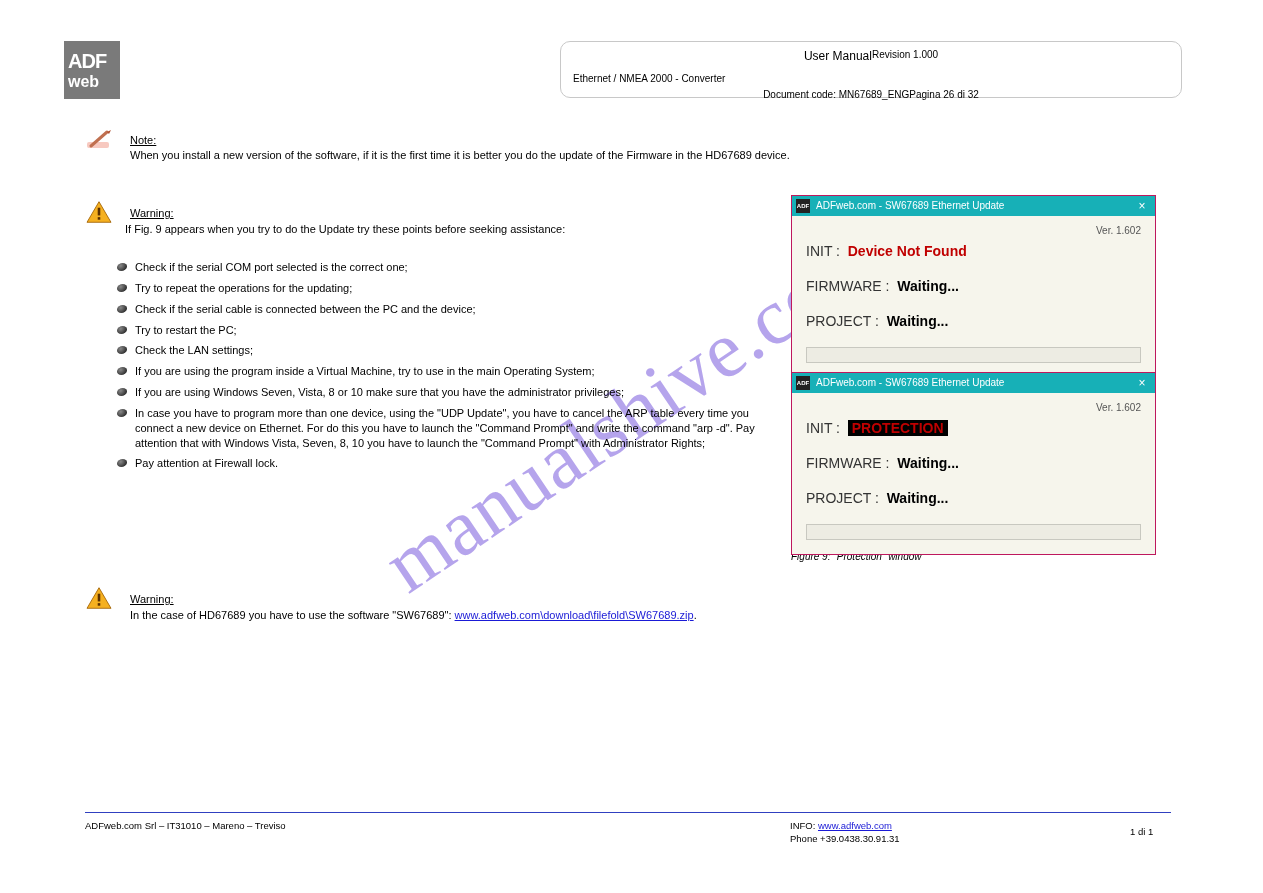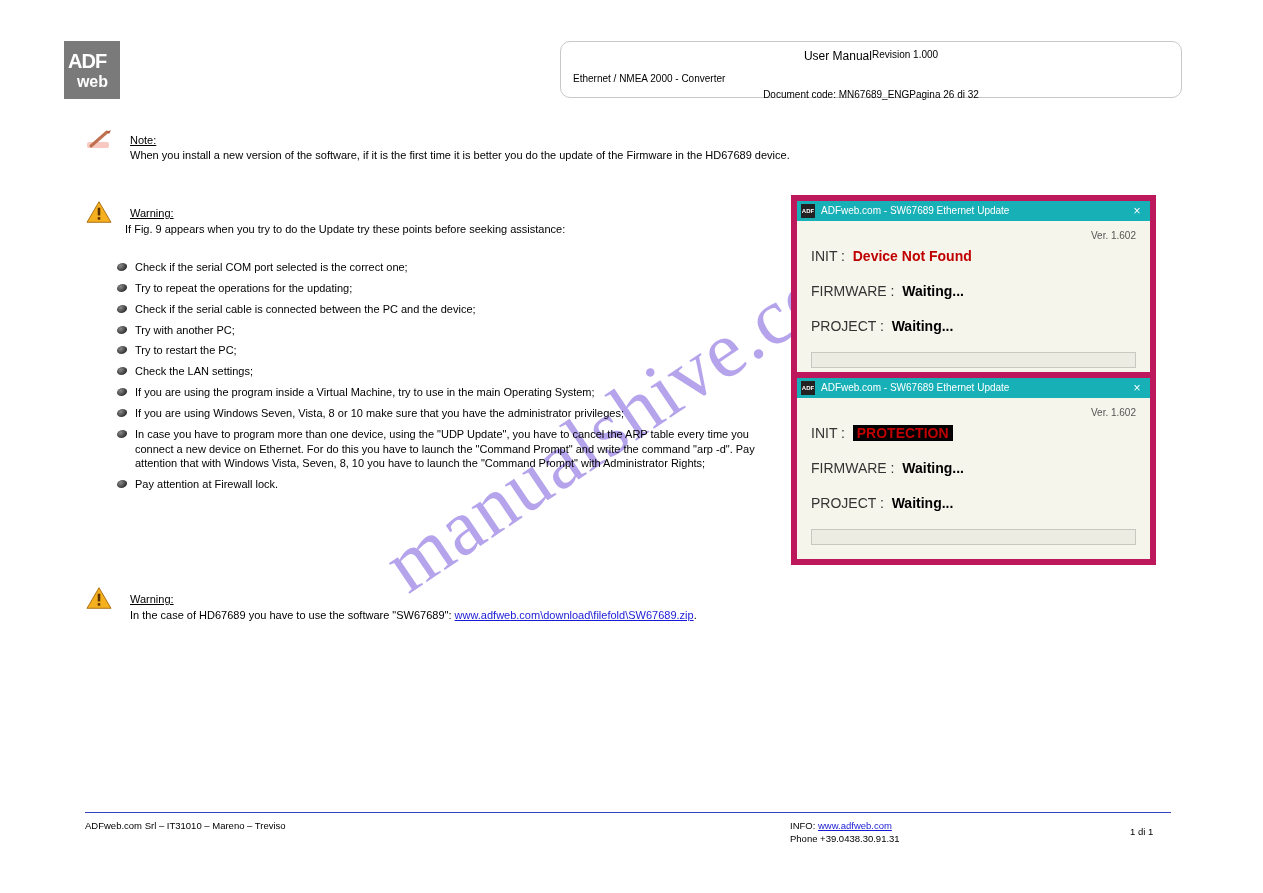--- a/index.html
+++ b/index.html
@@ -26,21 +26,21 @@
     background: #7a7a7a;
     color: #fff;
     font-family: Arial, sans-serif;
     font-weight: bold;
     display: flex;
     flex-direction: column;
     justify-content: center;
     padding-left: 4px;
   }
   .logo .line1 { font-size: 20px; letter-spacing: -1px; color:#fff; }
-  .logo .line2 { font-size: 16px; letter-spacing: 0px; color:#fff; margin-top:-4px; text-align:right; padding-right:12px;}
+  .logo .line2 { font-size: 16px; letter-spacing: 0px; color:#fff; margin-top:-4px; padding-right:12px;}
   
   .docbox {
     position: absolute;
     left: 560px;
     top: 41px;
     width: 622px;
     height: 57px;
     border: 1px solid #c8c8c8;
     border-radius: 10px;
     padding: 6px 12px;
@@ -65,21 +65,21 @@
     background: radial-gradient(circle at 35% 35%, #888 0%, #333 70%);
     border-radius:50% 50% 50% 50%;
     transform: skewX(-10deg);
   }
   .figure-caption { position:absolute; font-style:italic; font-size:10px; }
   .link { color:#1a1ad6; text-decoration:underline; }
   
   .dialog {
     position:absolute;
     width:365px;
-    border:6px solid #be185d;
+    border:1px solid #be185d;
     background:#f6f5ec;
     font-family: "Segoe UI", Tahoma, sans-serif;
   }
   .dialog .titlebar {
     background:#17b0b7;
     color:#fff;
     height:20px;
     display:flex;
     align-items:center;
     padding:0 4px;
@@ -166,21 +166,20 @@
         <rect x="14.5" y="20" width="3" height="3" fill="#5a3000"></rect>
       </svg>
   </div>
   <span class="warn-label" style="left:130px; top:206px;">Warning:</span>
   <div class="body-text" style="left:117px; top:222px; max-width:660px;margin-left:8px;">If Fig. 9 appears when you try to do the Update try these points before seeking assistance:</div>
 
   <ul class="bullet-list" style="top:260px;">
     <li>Check if the serial COM port selected is the correct one;</li>
     <li>Try to repeat the operations for the updating;</li>
     <li>Check if the serial cable is connected between the PC and the device;</li>
-    <li>Try with another PC;</li>
     <li>Try to restart the PC;</li>
     <li>Check the LAN settings;</li>
     <li>If you are using the program inside a Virtual Machine, try to use in the main Operating System;</li>
     <li>If you are using Windows Seven, Vista, 8 or 10 make sure that you have the administrator privileges;</li>
     <li>In case you have to program more than one device, using the "UDP Update", you have to cancel the ARP table every time you connect a new device on Ethernet. For do this you have to launch the "Command Prompt" and write the command "arp -d". Pay attention that with Windows Vista, Seven, 8, 10 you have to launch the "Command Prompt" with Administrator Rights;</li>
     <li>Pay attention at Firewall lock.</li>
   </ul>
 
   <span class="figure-caption" style="left:791px; top:550px;">Figure 9: "Protection" window</span>
 

